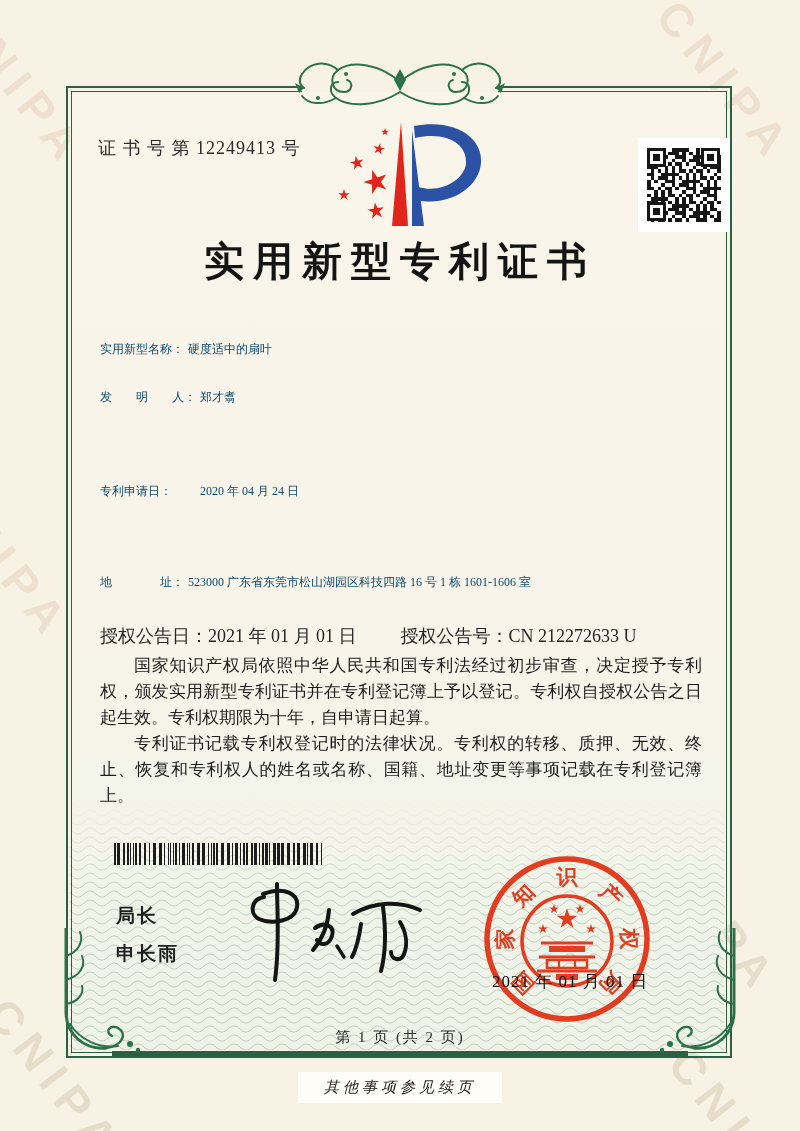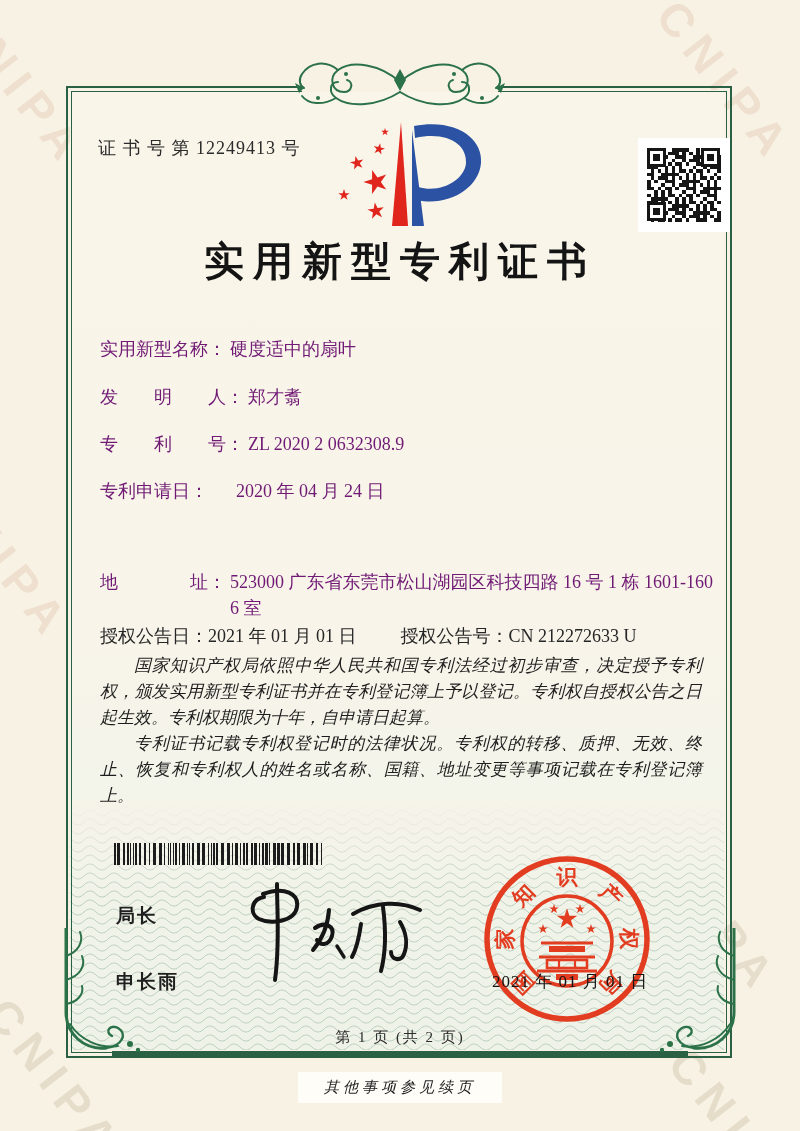--- a/index.html
+++ b/index.html
@@ -80,54 +80,54 @@
   .f-tr{left:63px; top:10px;}
   .f-bl{left:9px; top:64px;}
   .title{
     position:absolute; left:0; top:234px; width:800px; z-index:6;
     text-align:center; font-size:40px; font-weight:bold;
     letter-spacing:9px; color:#141414; margin:0;
   }
   
   .field-row{
     position:absolute; left:100px; z-index:6; display:flex;
-    font-size:18px; color:#701a75; line-height:26px;
+    font-size:12px; color:#0c4a6e; line-height:26px;
   }
   .field-label{white-space:nowrap;}
   .field-value{margin-left:4px;}
   .fr0{top:336px;} .fr1{top:384px;} .fr2{top:431px;}
   .fr3{top:478px;gap:24px;} .fr4{top:525px;}
   .fr5{top:569px;}
   .fr5 .field-value{width:486px; word-break:break-all;}
   .grant-row{
     position:absolute; left:100px; top:624px; width:616px; z-index:6;
     display:flex; font-size:18px; color:#262626;
   }
   .grant-no{margin-left:44px;}
   
   .body-text{
     position:absolute; left:100px; top:653px; width:602px; z-index:6;
     font-size:17px; line-height:26px; text-align:justify;
-    font-style:italic; color:#1d1d1d;
+    color:#1d1d1d;
   }
   .body-text p{margin:0; text-indent:2em;}
   
   .barcode{
     position:absolute; left:114px; top:843px; height:22px; z-index:6;
     display:flex; align-items:stretch;
   }
   .barcode span{display:block; background:#1c1c1c;}
   
   .signer{
     position:absolute; left:116px; z-index:6;
     font-family:"Liberation Sans","DejaVu Sans",sans-serif;
     font-size:19px; font-weight:600; color:#1f1f1f; letter-spacing:2px;
   }
   .signer-title{top:903px;}
-  .signer-name{top:941px;margin-top:28px;}
+  .signer-name{top:941px;}
   .sig-hand{position:absolute; left:225px; top:880px; z-index:6;}
   
   .seal{position:absolute; left:477px; top:845px; z-index:7; opacity:0.95;}
   .seal-char{
     font-size:21px; font-weight:bold; fill:#e23317;
     text-anchor:middle; font-family:"Liberation Serif","DejaVu Serif",serif;
   }
   .seal-date{
     position:absolute; left:492px; top:970px; z-index:8;
     font-size:17px; color:#141414; letter-spacing:1px; white-space:nowrap;
@@ -706,24 +706,20 @@
 
   <h1 class="title">实用新型专利证书</h1>
 
   <div class="field-row fr0">
     <span class="field-label">实用新型名称：</span>
     <span class="field-value">硬度适中的扇叶</span>
   </div>
   <div class="field-row fr1">
     <span class="field-label">发　　明　　人：</span>
     <span class="field-value">郑才翥</span>
-  </div>
-  <div class="field-row fr2">
-    <span class="field-label">专　　利　　号：</span>
-    <span class="field-value">ZL 2020 2 0632308.9</span>
   </div>
   <div class="field-row fr3">
     <span class="field-label">专利申请日：</span>
     <span class="field-value">2020 年 04 月 24 日</span>
   </div>
   <div class="field-row fr5">
     <span class="field-label">地　　　　址：</span>
     <span class="field-value">523000 广东省东莞市松山湖园区科技四路 16 号 1 栋 1601-1606 室</span>
   </div>
   <div class="grant-row">

